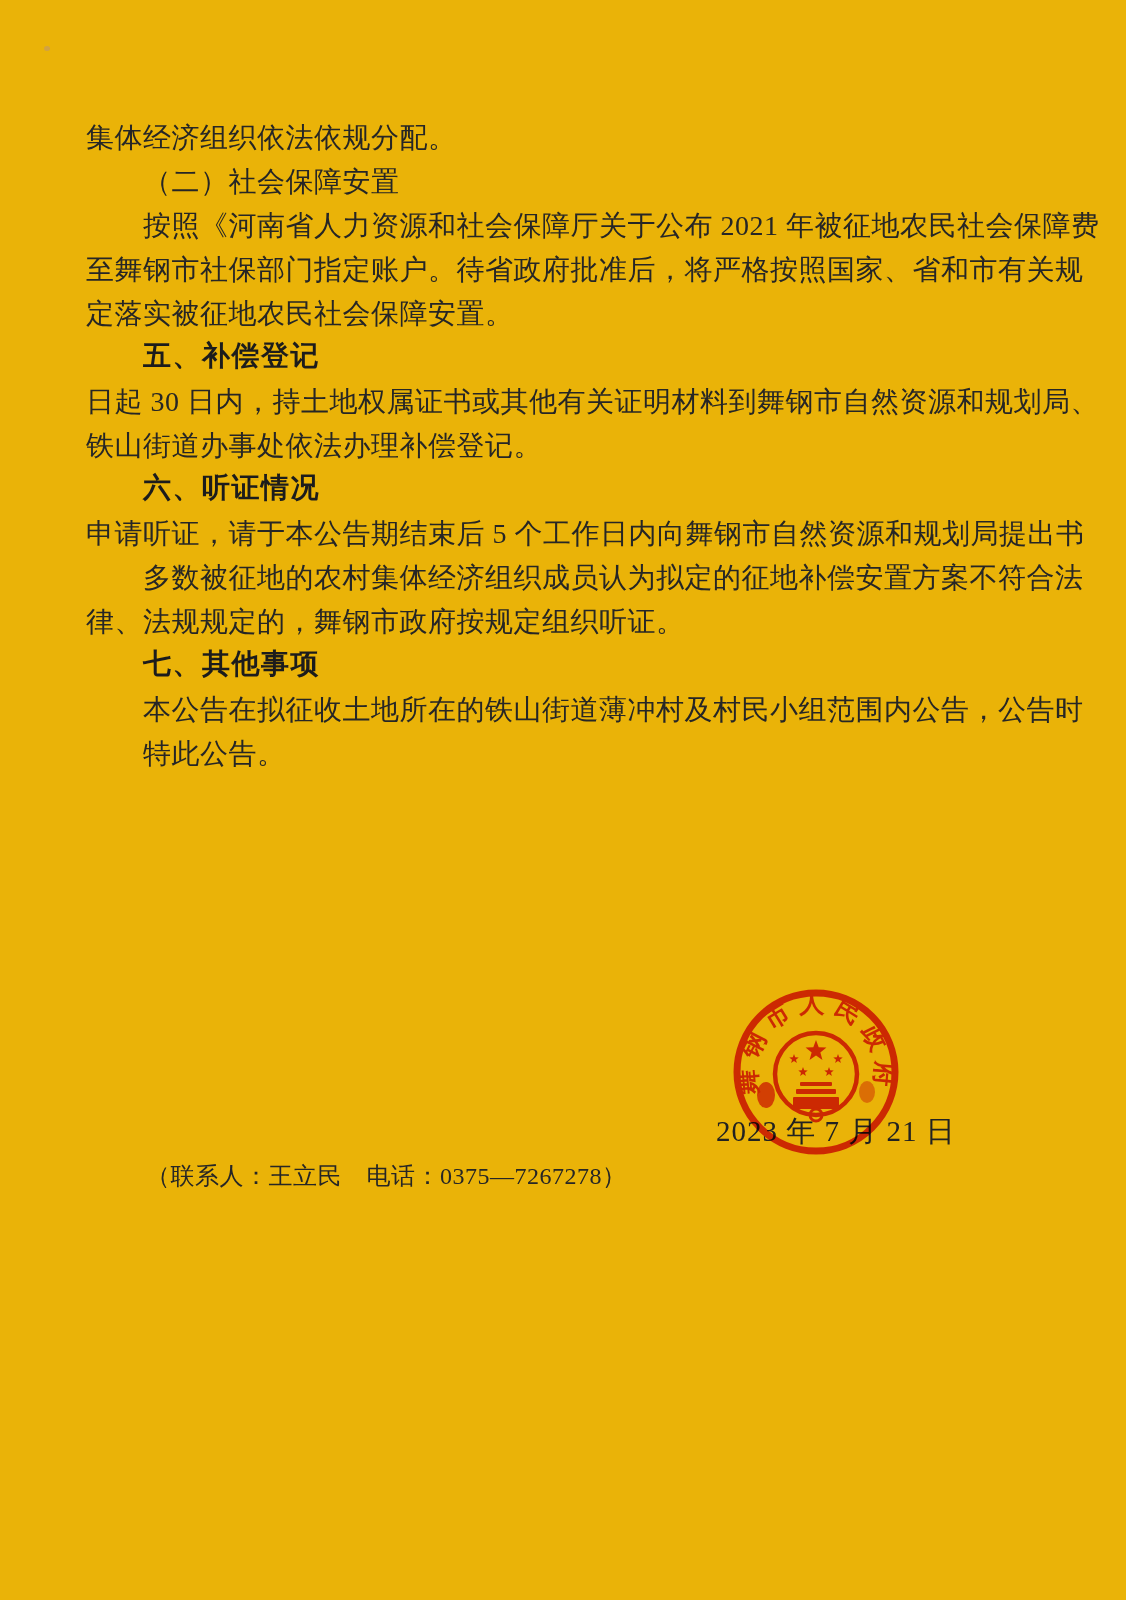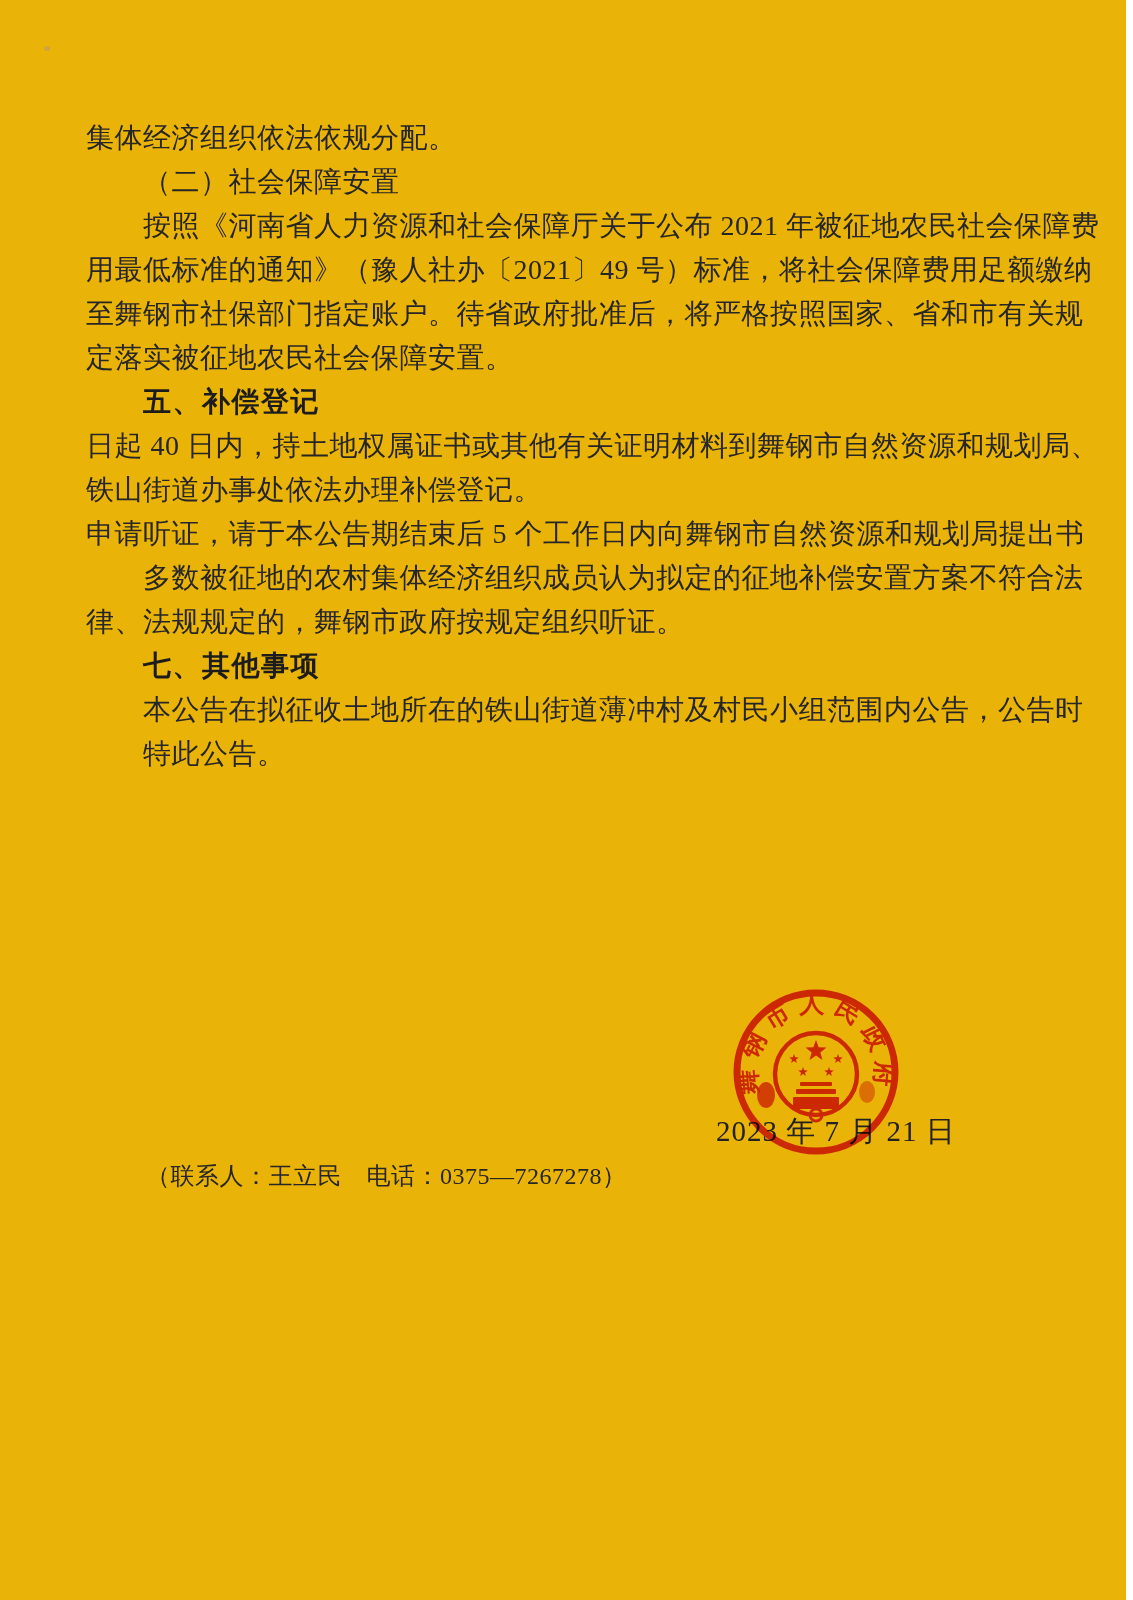--- a/index.html
+++ b/index.html
@@ -18,21 +18,21 @@
   }
   .doc-body { position:absolute; left:86px; top:116px; width:950px; }
   .line {
     height:44px; line-height:44px;
     font-size:28px; letter-spacing:0.5px;
     white-space:nowrap;
   }
   .line.indent { padding-left:57px; }
   .line.bold {
     font-weight:700;
-    font-family:Liberation Sans, sans-serif;
+    font-family:Liberation Mono, monospace;
     letter-spacing:1.5px;
     color:#1c1c1c;
   }
   .date-line {
     position:absolute; left:716px; top:1112px;
     font-size:29px; letter-spacing:1px;
     white-space:nowrap; z-index:1; color:#222;
   }
   .contact-line {
     position:absolute; left:146px; top:1160px;
@@ -56,26 +56,26 @@
 <body>
 
 <div class="page">
 
   <div class="speck"></div>
 
   <div id="doc-lines" class="doc-body">
       <div class="line">集体经济组织依法依规分配。</div>
       <div class="line indent">（二）社会保障安置</div>
       <div class="line indent">按照《河南省人力资源和社会保障厅关于公布 2021 年被征地农民社会保障费</div>
-      <div class="line">用最低标准的通知》（豫人社办〔2021〕49 号）标准，将社会保障费用足额缴纳</div>
       <div class="line">至舞钢市社保部门指定账户。待省政府批准后，将严格按照国家、省和市有关规</div>
       <div class="line">定落实被征地农民社会保障安置。</div>
       <div class="line indent bold">五、补偿登记</div>
-      <div class="line">日起 40 日内，持土地权属证书或其他有关证明材料到舞钢市自然资源和规划局、</div>
+      <div class="line">日起 30 日内，持土地权属证书或其他有关证明材料到舞钢市自然资源和规划局、</div>
       <div class="line">铁山街道办事处依法办理补偿登记。</div>
+      <div class="line indent bold">六、听证情况</div>
       <div class="line">申请听证，请于本公告期结束后 5 个工作日内向舞钢市自然资源和规划局提出书</div>
       <div class="line indent">多数被征地的农村集体经济组织成员认为拟定的征地补偿安置方案不符合法</div>
       <div class="line">律、法规规定的，舞钢市政府按规定组织听证。</div>
       <div class="line indent bold">七、其他事项</div>
       <div class="line indent">本公告在拟征收土地所在的铁山街道薄冲村及村民小组范围内公告，公告时</div>
       <div class="line indent">特此公告。</div>
     </div>
 
   <div class="date-line">2023 年 7 月 21 日</div>
 

